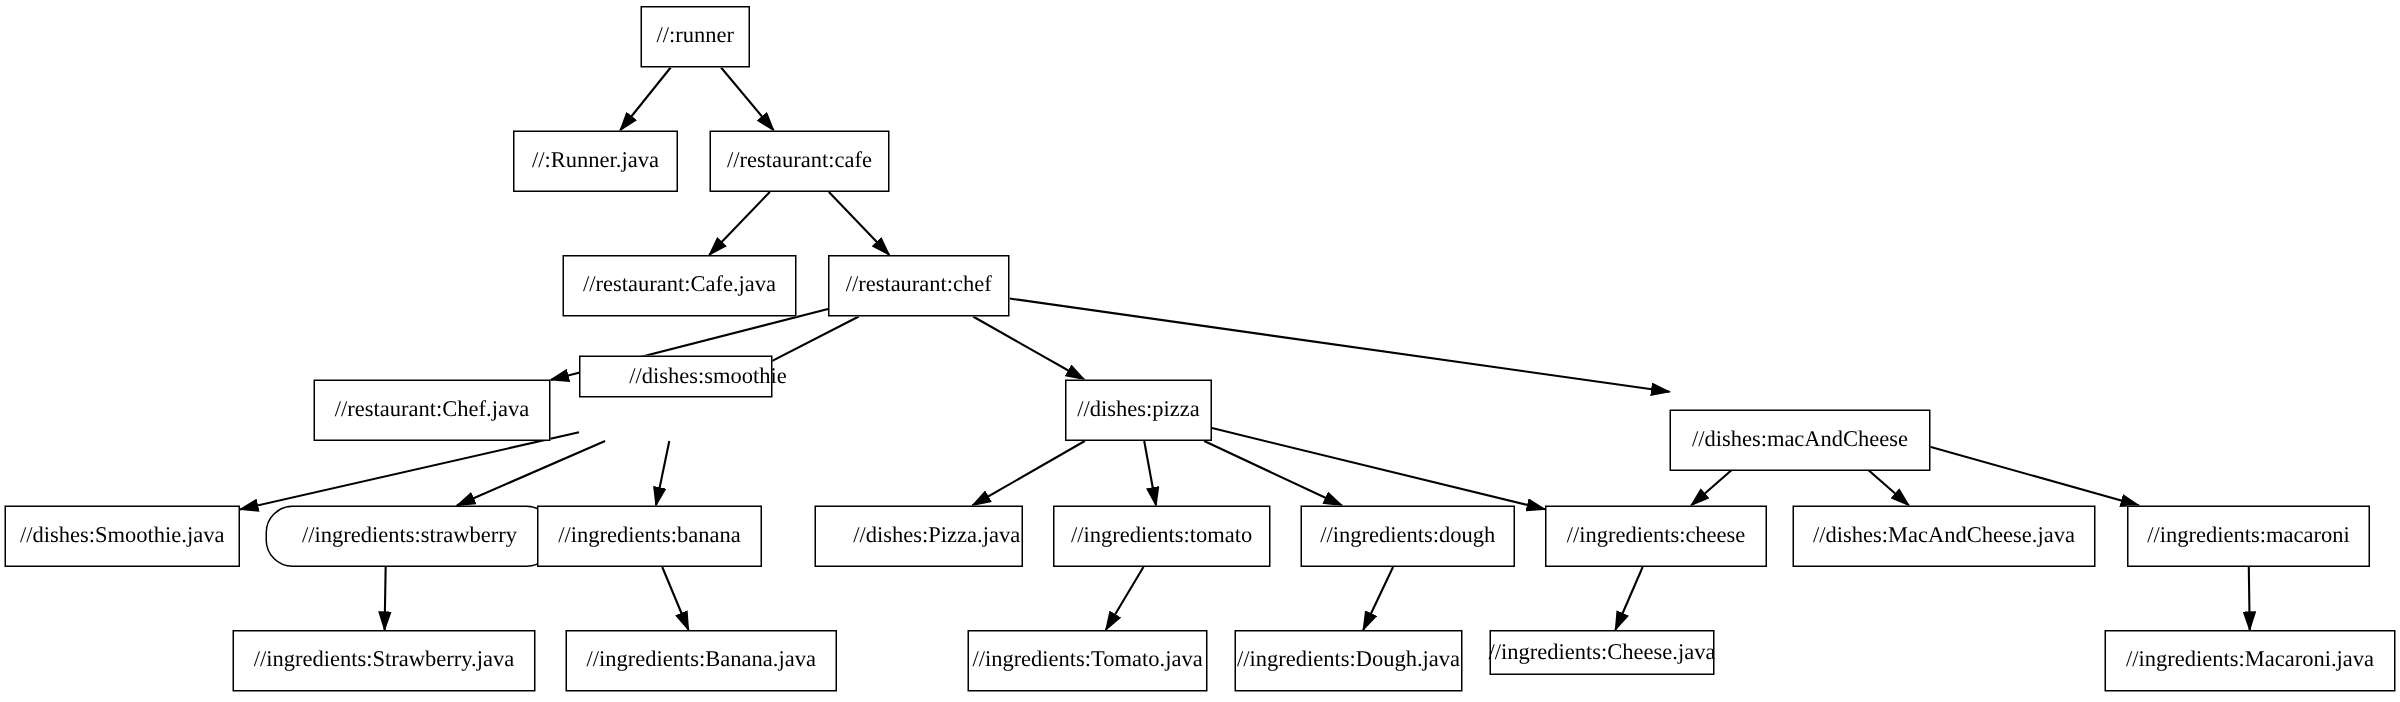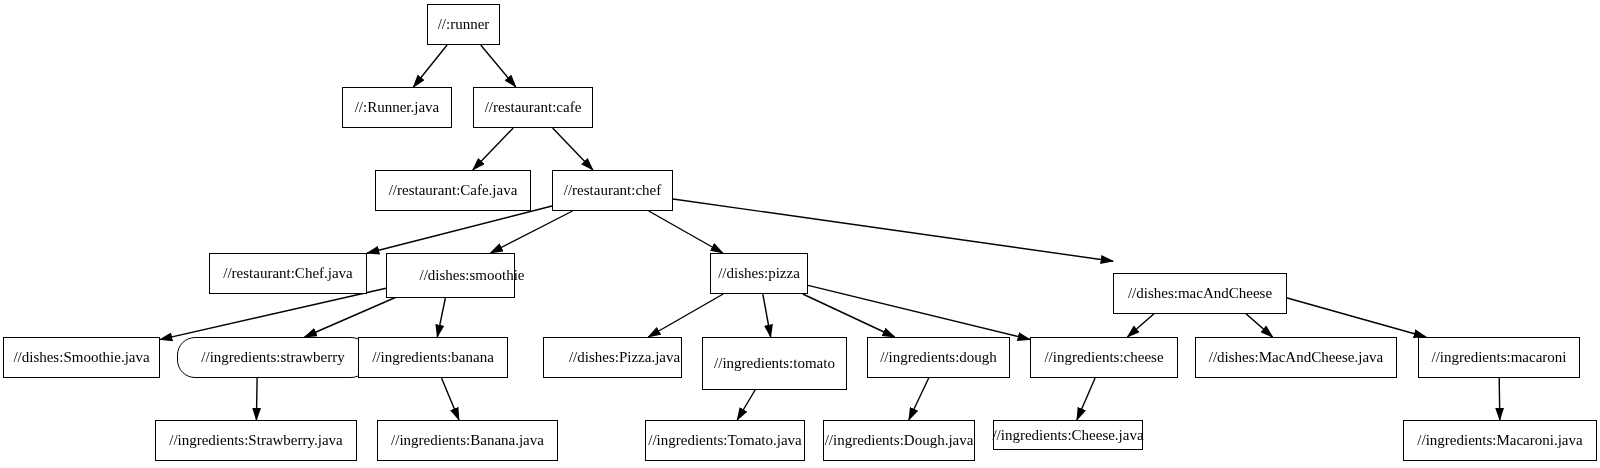--- a/index.html
+++ b/index.html
@@ -87,42 +87,42 @@
       </div>
       <div class="node" style="left: 375px; top: 170px; width: 156px; height: 41px;">
         <span>//restaurant:Cafe.java</span>
       </div>
       <div class="node" style="left: 552px; top: 170px; width: 121px; height: 41px;">
         <span>//restaurant:chef</span>
       </div>
       <div class="node" style="left: 209px; top: 253px; width: 158px; height: 41px;">
         <span>//restaurant:Chef.java</span>
       </div>
-      <div class="node" style="left: 386px; top: 253px; width: 129px; height: 45px; padding-left: 43px;">
+      <div class="node" style="left: 386px; top: 237px; width: 129px; height: 28px; padding-left: 43px;">
         <span>//dishes:smoothie</span>
       </div>
       <div class="node" style="left: 710px; top: 253px; width: 98px; height: 41px; text-align: right;">
         <span>//dishes:pizza</span>
       </div>
       <div class="node" style="left: 1113px; top: 253px; width: 174px; height: 41px; margin-top: 20px;">
         <span>//dishes:macAndCheese</span>
       </div>
       <div class="node" style="left: 3px; top: 337px; width: 157px; height: 41px;">
         <span>//dishes:Smoothie.java</span>
       </div>
       <div class="node" style="left: 177px; top: 337px; width: 192px; height: 41px; border-radius: 18px;">
         <span>//ingredients:strawberry</span>
       </div>
       <div class="node" style="left: 358px; top: 337px; width: 150px; height: 41px;">
         <span>//ingredients:banana</span>
       </div>
       <div class="node" style="left: 543px; top: 337px; width: 139px; height: 41px; padding-left: 24px;">
         <span>//dishes:Pizza.java</span>
       </div>
-      <div class="node" style="left: 702px; top: 337px; width: 145px; height: 53px;">
+      <div class="node" style="left: 702px; top: 337px; width: 145px; height: 41px;">
         <span>//ingredients:tomato</span>
       </div>
       <div class="node" style="left: 867px; top: 337px; width: 143px; height: 41px;">
         <span>//ingredients:dough</span>
       </div>
       <div class="node" style="left: 1030px; top: 337px; width: 148px; height: 41px;">
         <span>//ingredients:cheese</span>
       </div>
       <div class="node" style="left: 1195px; top: 337px; width: 202px; height: 41px;">
         <span>//dishes:MacAndCheese.java</span>

